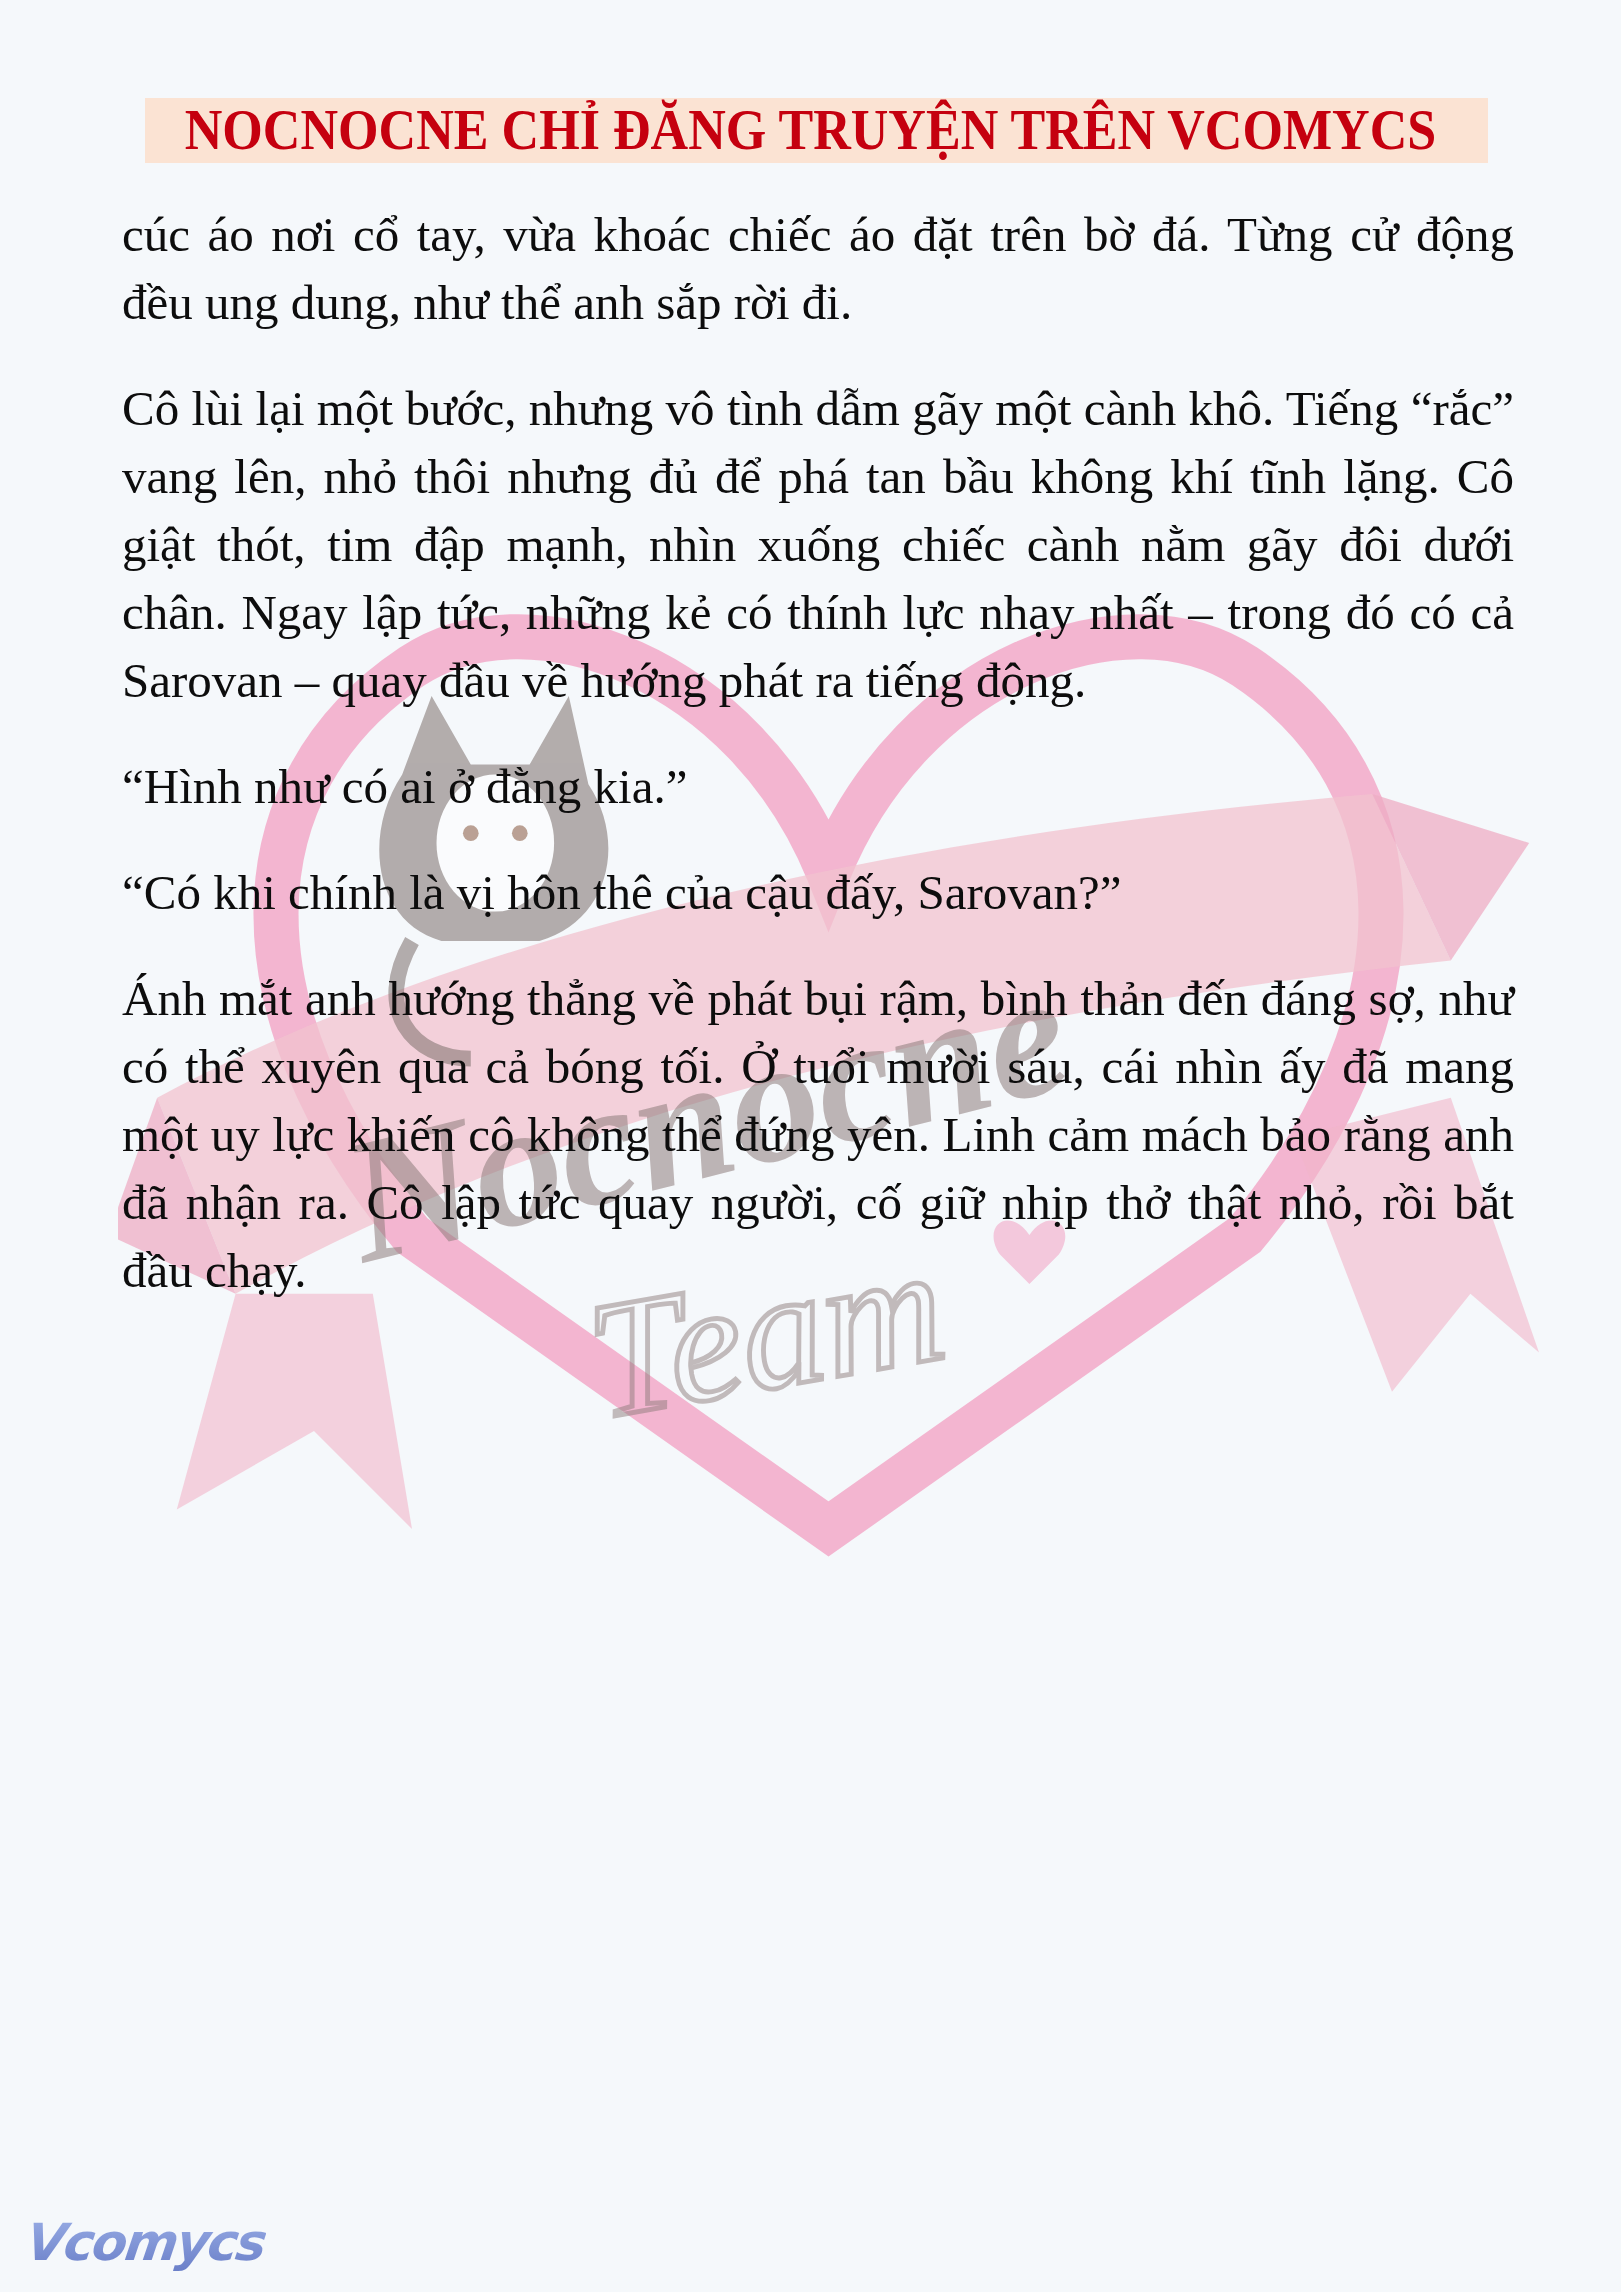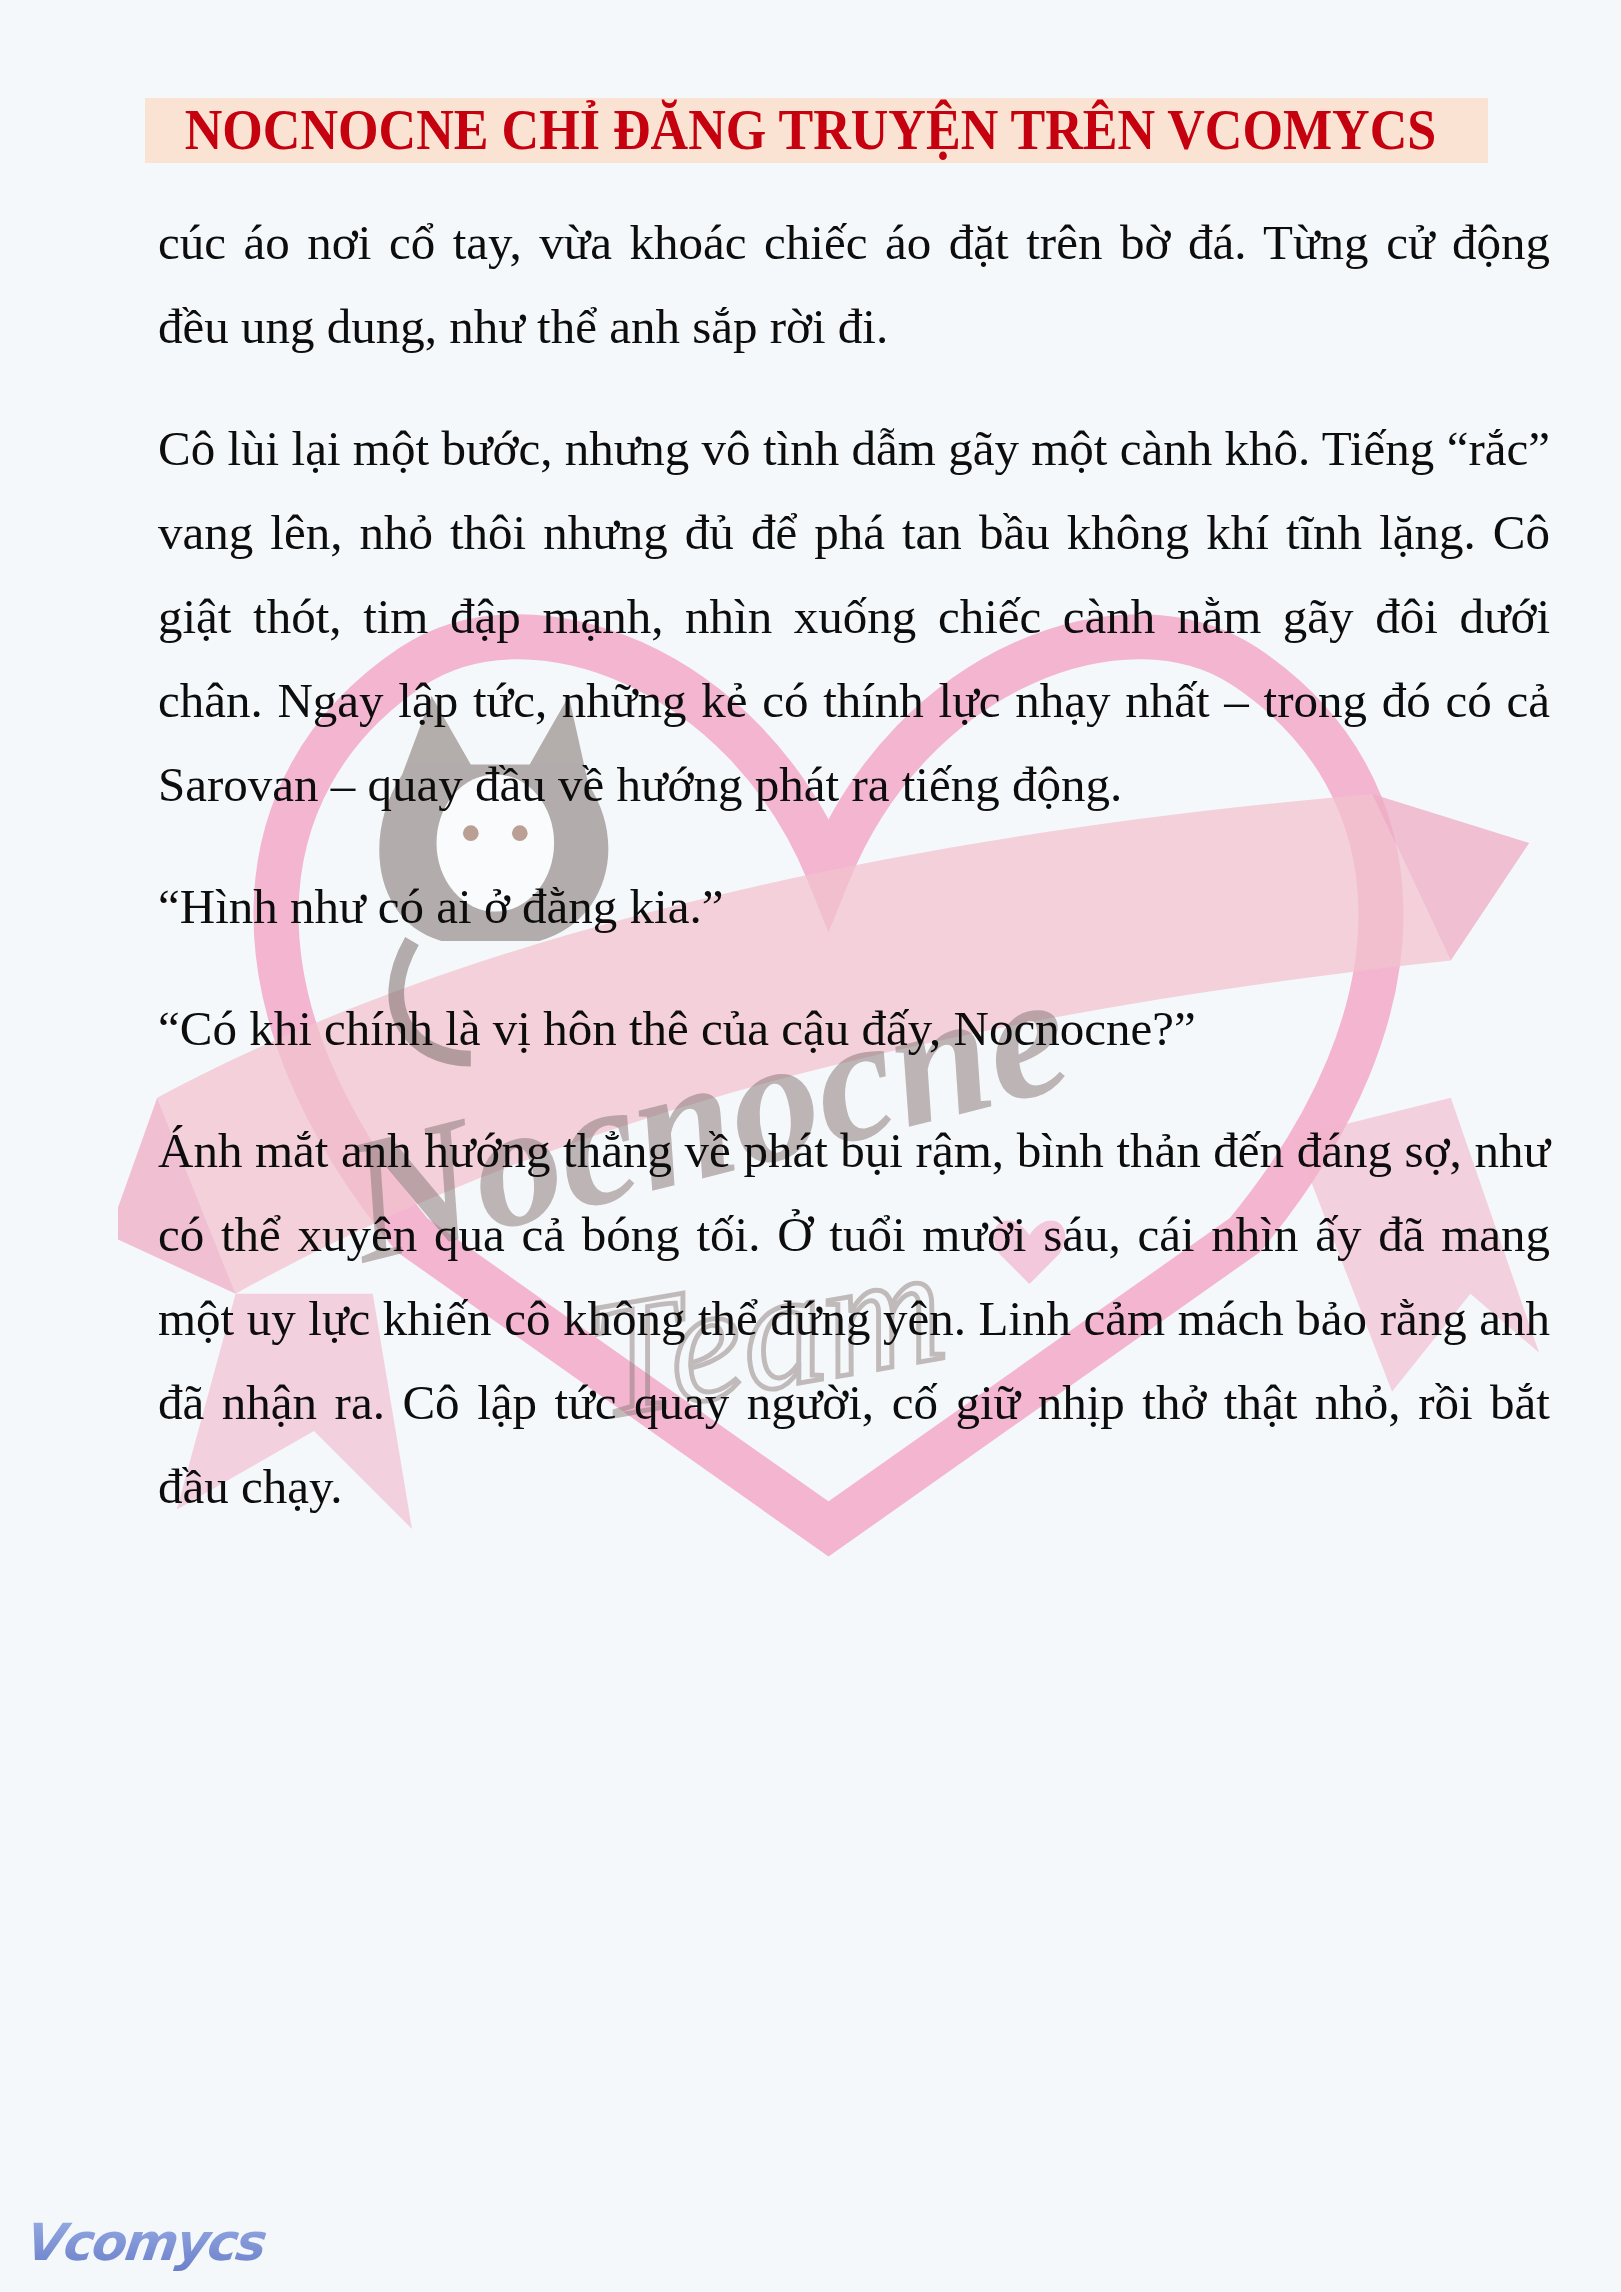--- a/index.html
+++ b/index.html
@@ -53,22 +53,21 @@
       margin: 0;
     }
     .body-text {
       position: absolute;
       top: 201px;
       left: 122px;
       width: 1392px;
       z-index: 3;
       color: #0d0d0d;
       font-size: 49px;
-      line-height: 84px;
-      margin-left: 36px;
+      line-height: 68px;
     }
     .body-text p {
       margin: 0 0 38px 0;
       text-align: justify;
       text-align-last: left;
     }
     .body-text p.short {
       text-align: right;
     }
     .logo {
@@ -127,20 +126,20 @@
     <path d="M930 700 C 910 670, 880 690, 900 720 L 930 750 L 960 720 C 980 690, 950 670, 930 700 Z" fill="#f2a9c8" opacity="0.6"></path>
   </svg>
 
   <div class="title-band"></div>
   <h1 class="title">NOCNOCNE CHỈ ĐĂNG TRUYỆN TRÊN VCOMYCS</h1>
 
   <div class="body-text">
     <p>cúc áo nơi cổ tay, vừa khoác chiếc áo đặt trên bờ đá. Từng cử động đều ung dung, như thể anh sắp rời đi.</p>
     <p>Cô lùi lại một bước, nhưng vô tình dẫm gãy một cành khô. Tiếng “rắc” vang lên, nhỏ thôi nhưng đủ để phá tan bầu không khí tĩnh lặng. Cô giật thót, tim đập mạnh, nhìn xuống chiếc cành nằm gãy đôi dưới chân. Ngay lập tức, những kẻ có thính lực nhạy nhất – trong đó có cả Sarovan – quay đầu về hướng phát ra tiếng động.</p>
     <p class="short">“Hình như có ai ở đằng kia.”</p>
-    <p class="short">“Có khi chính là vị hôn thê của cậu đấy, Nocnocne?”</p>
+    <p class="short">“Có khi chính là vị hôn thê của cậu đấy, Sarovan?”</p>
     <p>Ánh mắt anh hướng thẳng về phát bụi rậm, bình thản đến đáng sợ, như có thể xuyên qua cả bóng tối. Ở tuổi mười sáu, cái nhìn ấy đã mang một uy lực khiến cô không thể đứng yên. Linh cảm mách bảo rằng anh đã nhận ra. Cô lập tức quay người, cố giữ nhịp thở thật nhỏ, rồi bắt đầu chạy.</p>
   </div>
 
   <div class="logo">Vcomycs</div>
 
 </div>
 
 
 </body></html>

